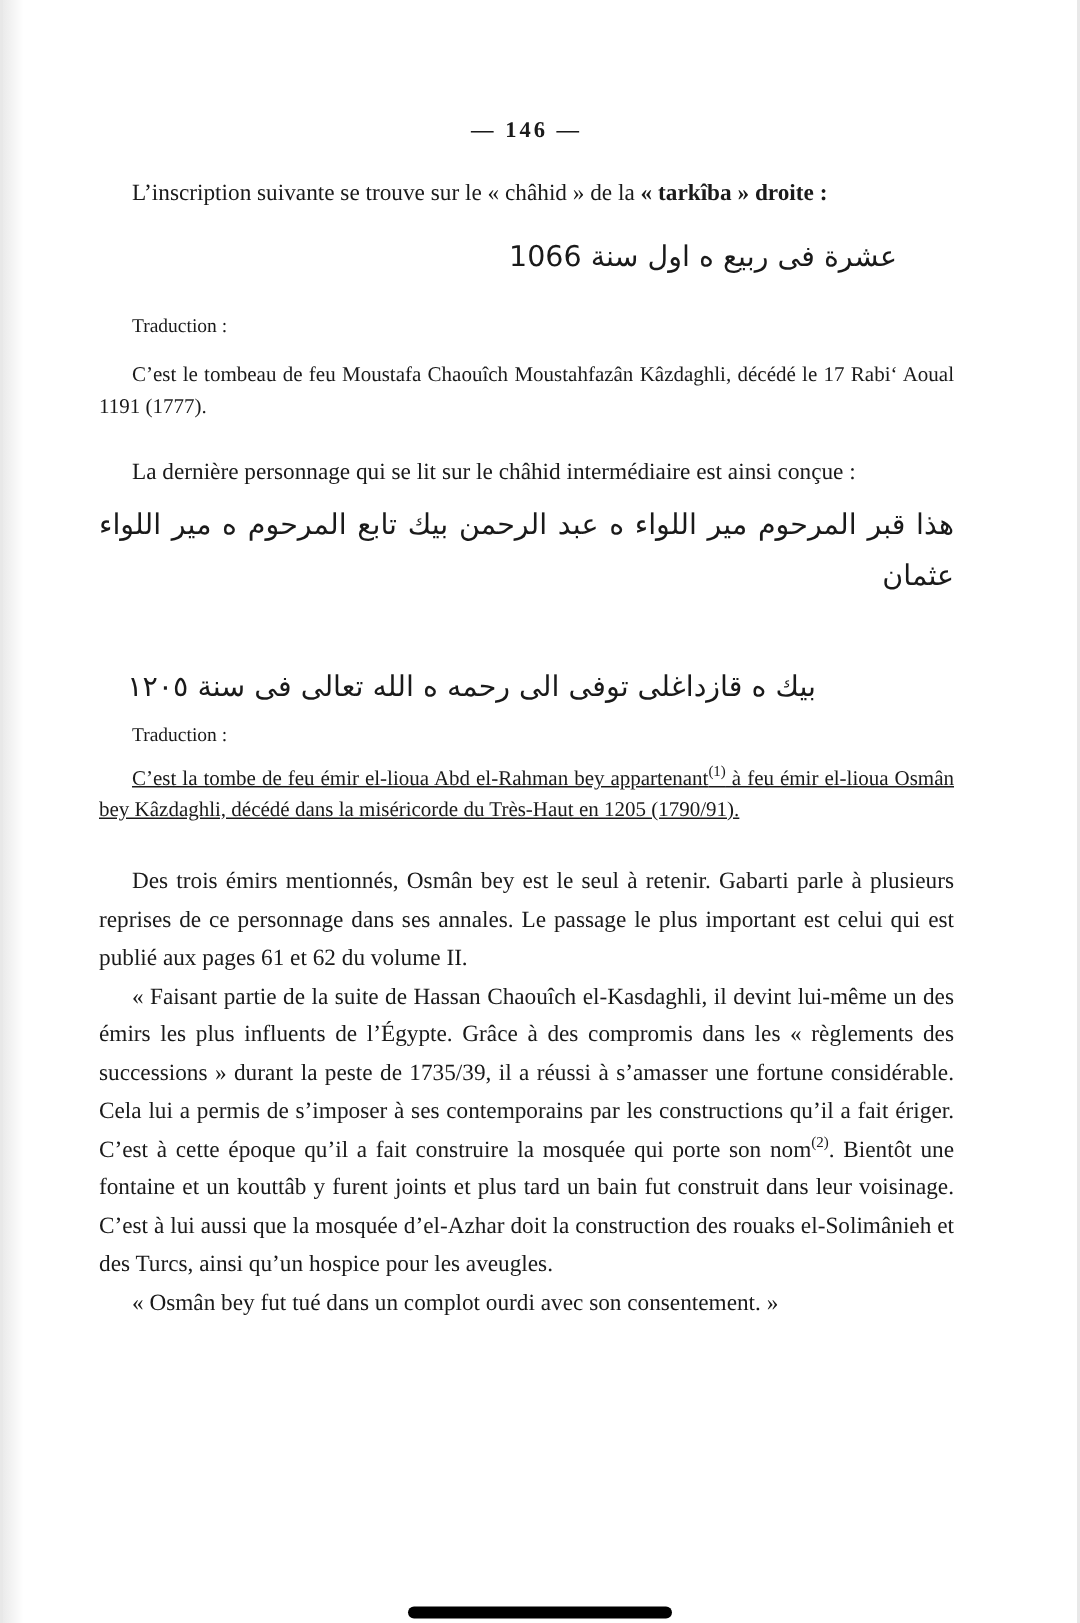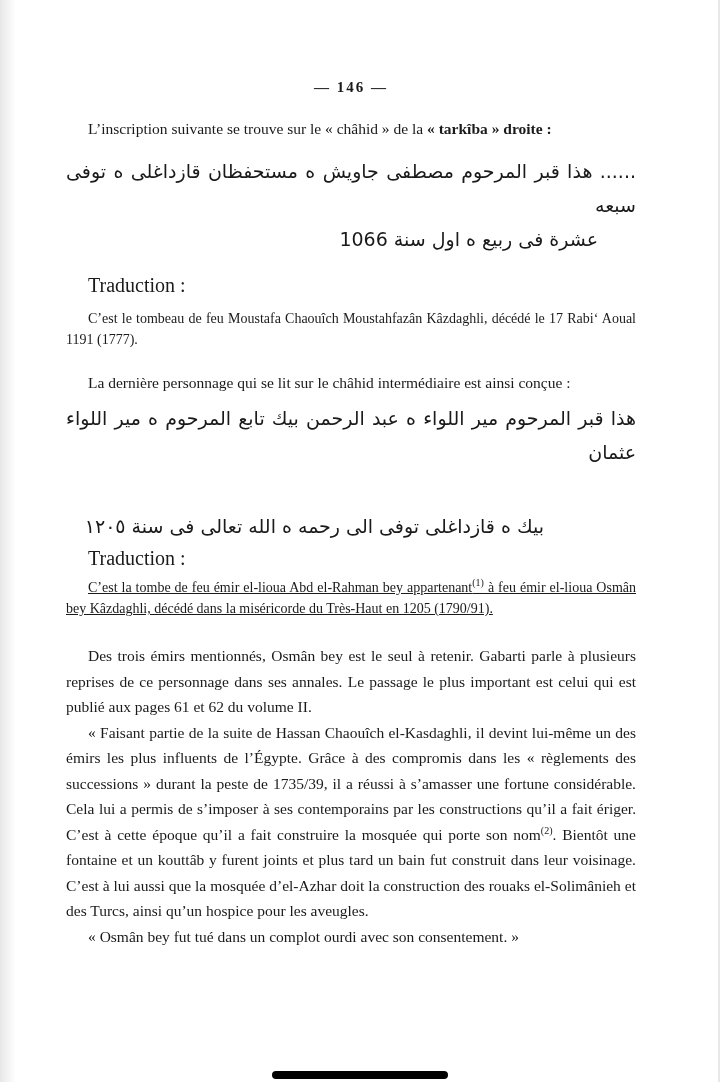--- a/index.html
+++ b/index.html
@@ -40,21 +40,21 @@
   .body {
     font-size: 15.5px;
     line-height: 25.5px;
     text-align: justify;
   }
   .indent { text-indent: 22px; }
   .smudge { font-weight: bold; margin-top: 22px; }
   .heading {
     text-indent: 22px;
     margin-top: 16px;
-    font-size: 20px;
+    font-size: 13px;
     line-height: 26px;
   }
   .small {
     font-size: 14px;
     line-height: 21px;
     text-align: justify;
     text-indent: 22px;
     margin-top: 10px;
   }
   .gap-lg { margin-top: 24px; }
@@ -109,21 +109,20 @@
 </head>
 <body>
 
 <div class="page">
 
   <div class="page-number">— 146 —</div>
 
   <p class="body indent"><span>L’inscription suivante se trouve sur le « châhid » de la </span><span class="smudge">« tarkîba » droite :</span></p>
 
   <div class="arabic-block">
-    <div class="ar ar-justify">...... هذا قبر المرحوم مصطفى جاويش ه مستحفظان قازداغلى ه توفى سبعه</div>
     <div class="ar ar-end-a">عشرة فى ربيع ه اول سنة 1066</div>
   </div>
 
   <p class="body heading">Traduction :</p>
 
   <p class="small">C’est le tombeau de feu Moustafa Chaouîch Moustahfazân Kâzdaghli, décédé le 17 Rabi‘ Aoual 1191 (1777).</p>
 
   <p class="body indent gap-md">La dernière personnage qui se lit sur le châhid intermédiaire est ainsi conçue :</p>
 
   <div class="arabic-block" style="margin-top:6px;">

